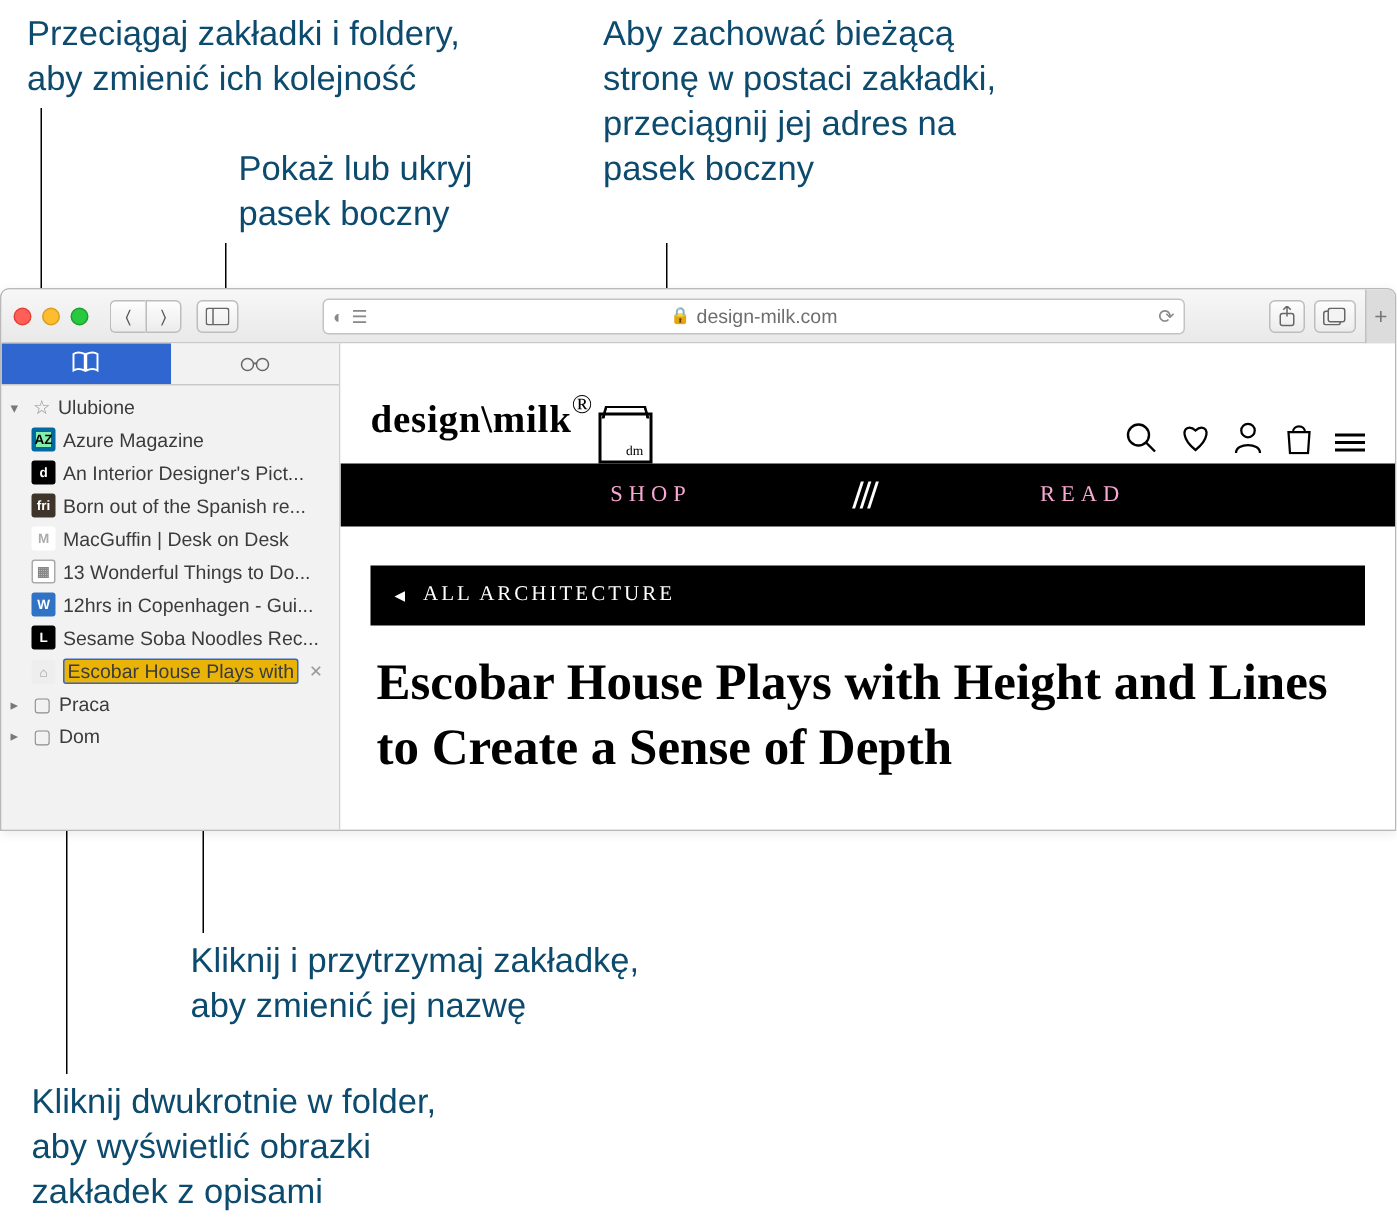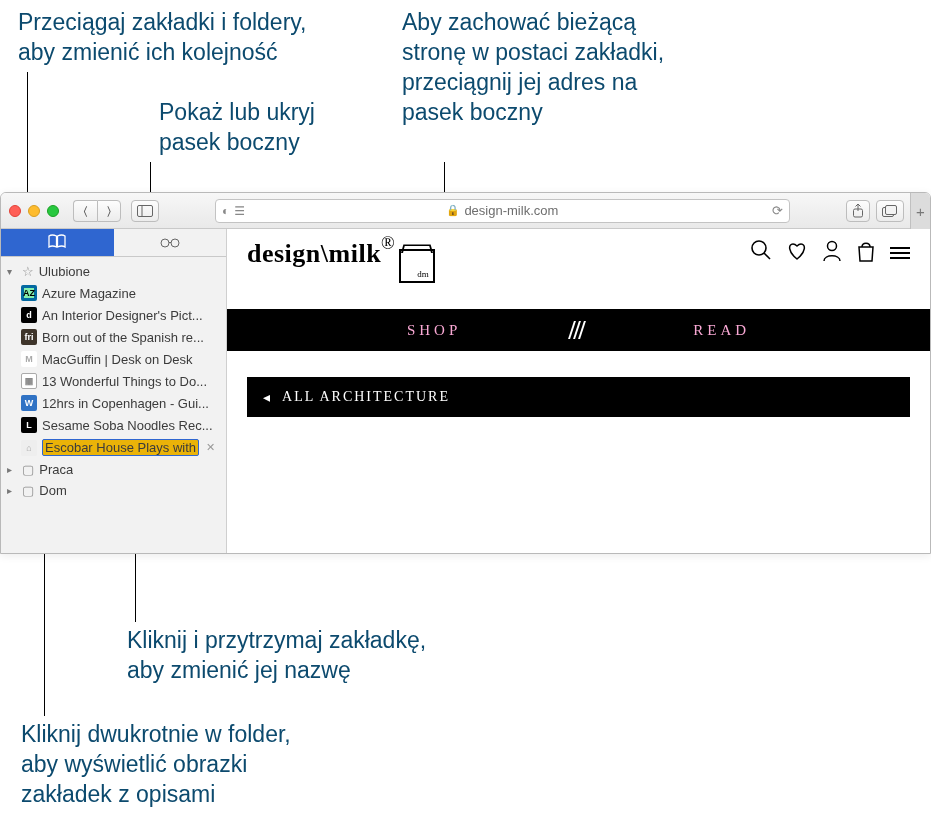--- a/index.html
+++ b/index.html
@@ -93,21 +93,21 @@
   .fav-mg{background:#fff;color:#aaa;}
   .fav-13{background:#fff;border:1px solid #aaa;color:#888;font-size:8px;}
   .fav-w{background:#3072c4;color:#fff;}
   .fav-l{background:#000;color:#fff;}
   .fav-live{background:#eee;color:#999;font-size:11px;}
   .fav-star{color:#8f8f8f;font-size:13px;}
   .fav-folder{color:#8f8f8f;font-size:13px;}
   .editing{background:#eab308;border:1.5px solid #2f66d0;border-radius:2px;padding:0 2px;}
   
   .page { flex:1; overflow:hidden; background:#fff; position:relative;}
-  .brand-row{display:flex;align-items:flex-start;justify-content:space-between;padding:10px 20px 0 20px;height:80px;}
+  .brand-row{display:flex;align-items:flex-end;justify-content:space-between;padding:10px 20px 0 20px;height:80px;}
   .brand{display:flex;align-items:flex-start;gap:0;}
   .brand-name{font-family:Georgia,serif;font-size:26px;font-weight:600;letter-spacing:.5px;}
   .brand-box{border:2px solid #000;width:36px;height:34px;position:relative;margin-left:4px;margin-top:10px;}
   .brand-box::before{content:"";position:absolute;top:-8px;left:0;right:0;height:8px;border:2px solid #000;border-bottom:none;transform:perspective(10px) rotateX(10deg);transform-origin:bottom;}
   .brand-box span{position:absolute;bottom:2px;right:4px;font-size:9px;font-family:Georgia,serif;margin-top:10px;}
   .page-icons{display:flex;gap:14px;font-size:22px;color:#111;align-items:center;}
   .page-icons .heart{font-size:20px;}
   .page-icons .person{font-size:20px;}
   .page-icons .bag{font-size:20px;}
   .page-icons .burger{font-size:20px;display:flex;flex-direction:column;gap:3px;}
@@ -311,15 +311,16 @@
             <span></span>
             <span></span>
             <span></span>
           </span>
         <span>READ</span>
       </div>
       <div class="sub-bar">
         <span class="chev">◂</span>
         <span>ALL ARCHITECTURE</span>
       </div>
+      <div class="article-title">Escobar House Plays with Height and Lines to Create a Sense of Depth</div>
     </div>
   </div>
 </div>
 
 </body></html>

